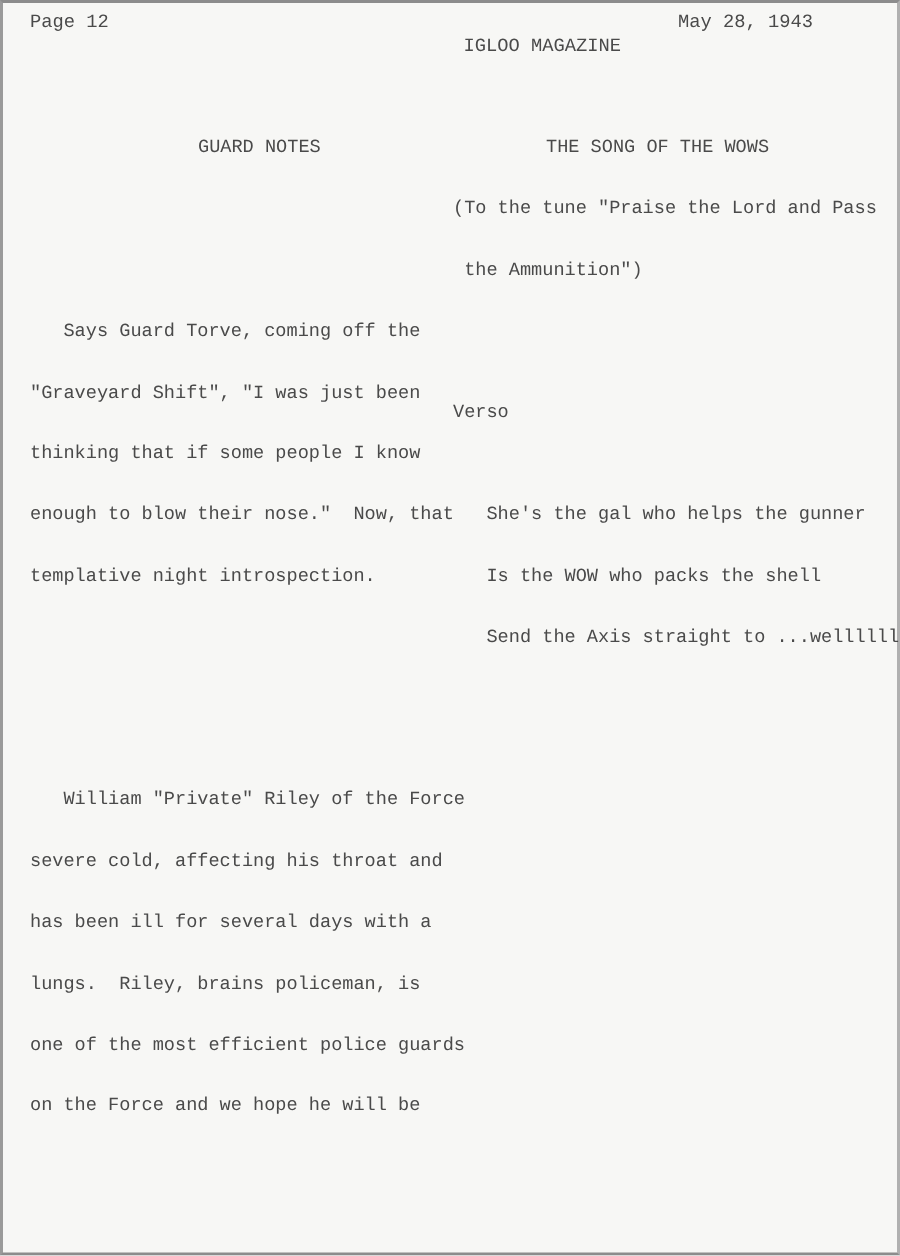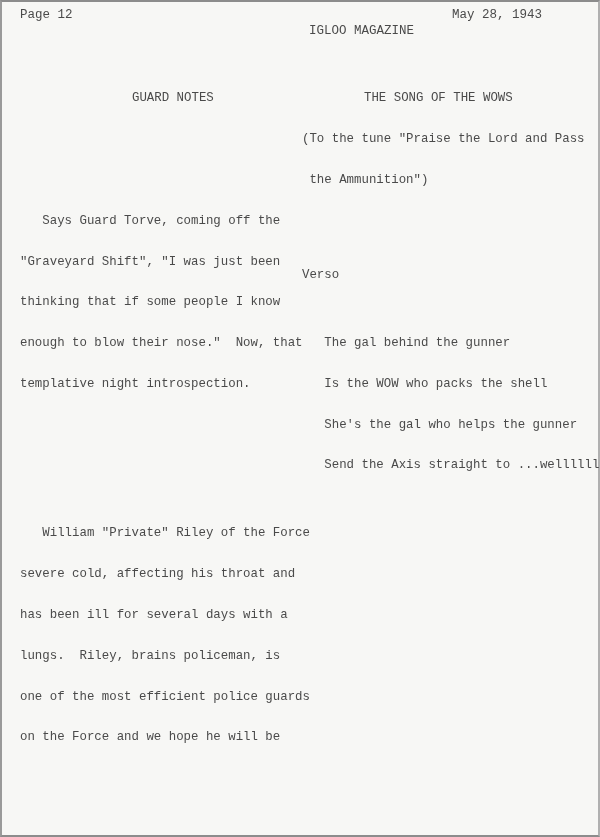--- a/index.html
+++ b/index.html
@@ -95,23 +95,22 @@
 
   <div class="col col-right">
     <span class="gap-sm"></span>
     <span class="line" style="padding-left:62px">THE SONG OF THE WOWS</span>
     <span class="line">(To the tune "Praise the Lord and Pass</span>
     <span class="line"> the Ammunition")</span>
     <span class="gap"></span>
 
     <span class="line">Verso</span>
     <div>
-      <span class="line">   The gal behind the gunner</span>
+      <span class="line">   She's the gal who helps the gunner</span>
       <span class="line">   Is the WOW who packs the shell</span>
-      <span class="line">   She's the gal who helps the gunner</span>
       <span class="line">   Send the Axis straight to ...wellllll.</span>
     </div>
     <span class="gap"></span>
     <span class="gap"></span>
 
     
     
     
     
     

